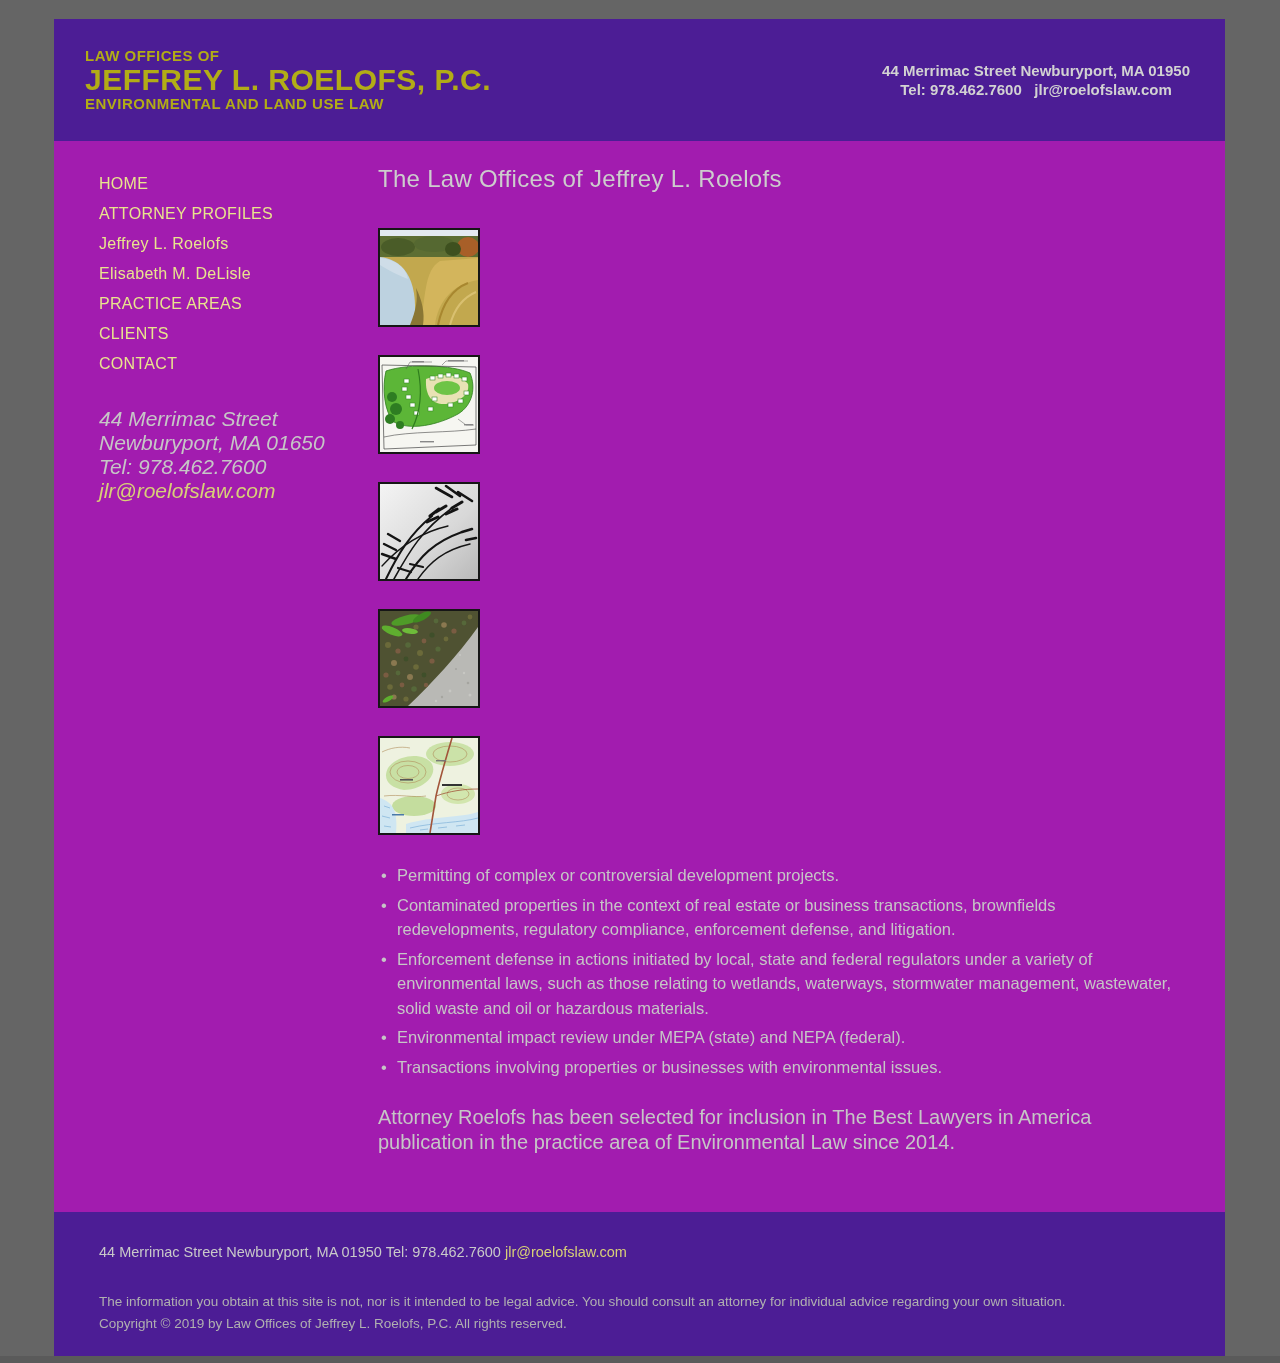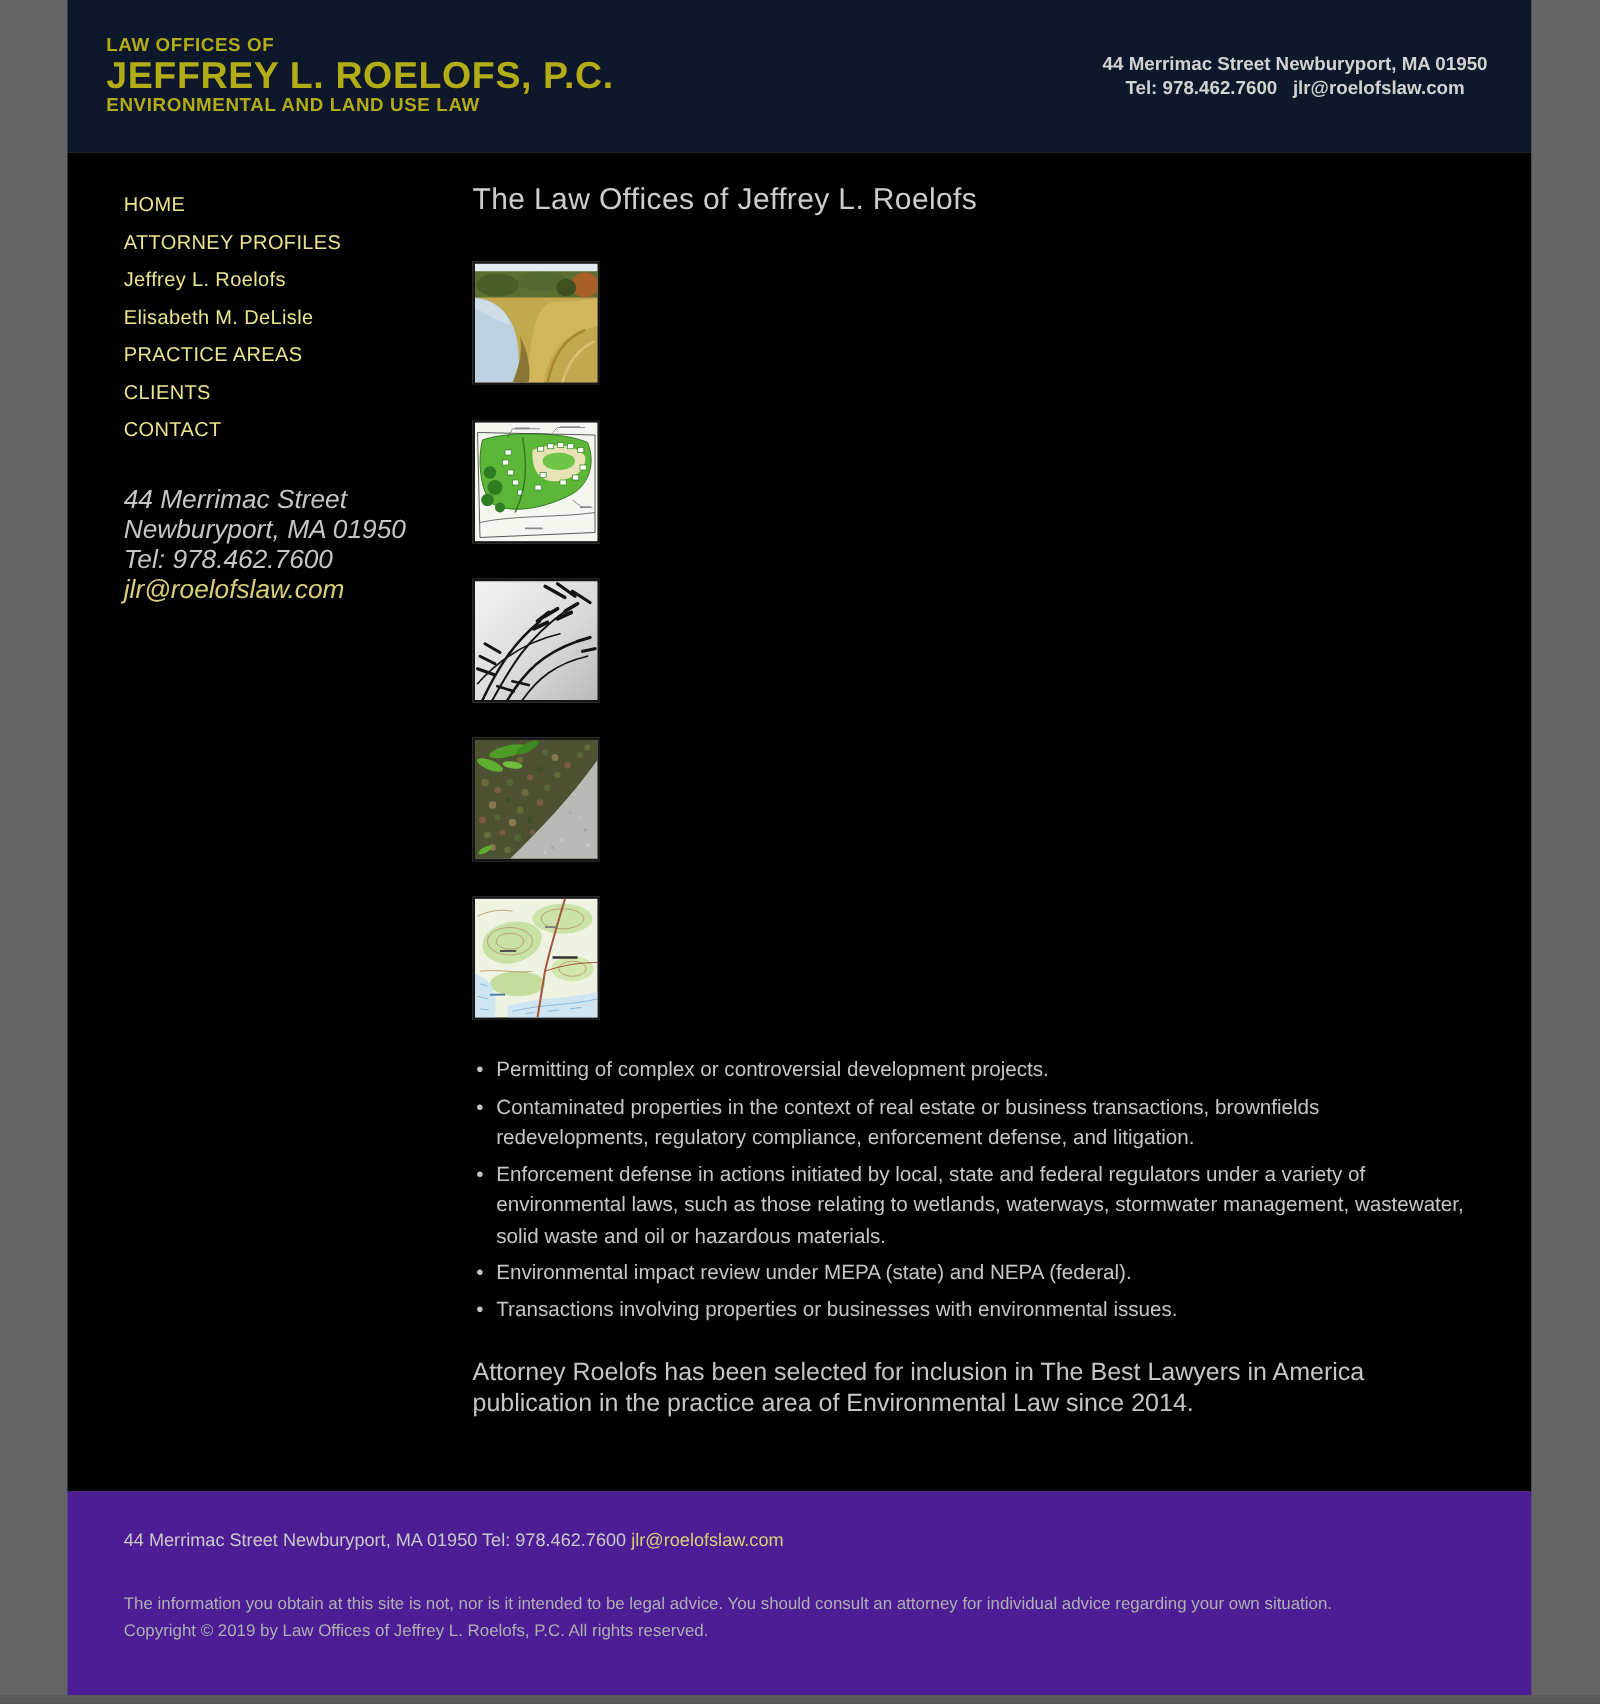--- a/index.html
+++ b/index.html
@@ -8,41 +8,42 @@
     background:#656565;
     font-family:"Liberation Sans",sans-serif;
     position:relative;
   }
   .container{
     margin-left:54px;
     width:1171px;
   }
   
   .header{
-    background:#0f172a;
+    background:#4c1d95;
     height:122px;
     display:flex;
     align-items:center;
     justify-content:space-between;
+    margin-top:19px;
   }
   .logo{padding-left:31px;color:#b2ac16;}
   .logo .l1{font-size:15px;font-weight:bold;letter-spacing:.5px;line-height:19px;}
   .logo .l2{font-size:30px;font-weight:bold;letter-spacing:.5px;line-height:29px;}
   .logo .l3{font-size:15px;font-weight:bold;letter-spacing:.5px;line-height:20px;}
   .header-contact{
     margin-right:35px;
     text-align:center;
     color:#d2d2d2;
     font-weight:bold;
     font-size:15px;
     line-height:19px;
   }
   
   .main{
-    background:#000000;
+    background:#a21caf;
     min-height:1071px;
     display:flex;
   }
   .sidebar{
     width:279px;
     padding:28px 0 0 45px;
     flex-shrink:0;
   }
   .nav{list-style:none;margin:0;padding:0;}
   .nav a{
@@ -177,21 +178,21 @@
           </li>
         <li>
             <a href="#">CLIENTS</a>
           </li>
         <li>
             <a href="#">CONTACT</a>
           </li>
       </ul>
       <div class="side-address">
         <div>44 Merrimac Street</div>
-        <div>Newburyport, MA 01950</div>
+        <div>Newburyport, MA 01650</div>
         <div>Tel: 978.462.7600</div>
         <a href="#">jlr@roelofslaw.com</a>
       </div>
     </div>
 
     <div class="content">
       <h1 class="page-title">The Law Offices of Jeffrey L. Roelofs</h1>
 
       <div class="thumbs">
 

